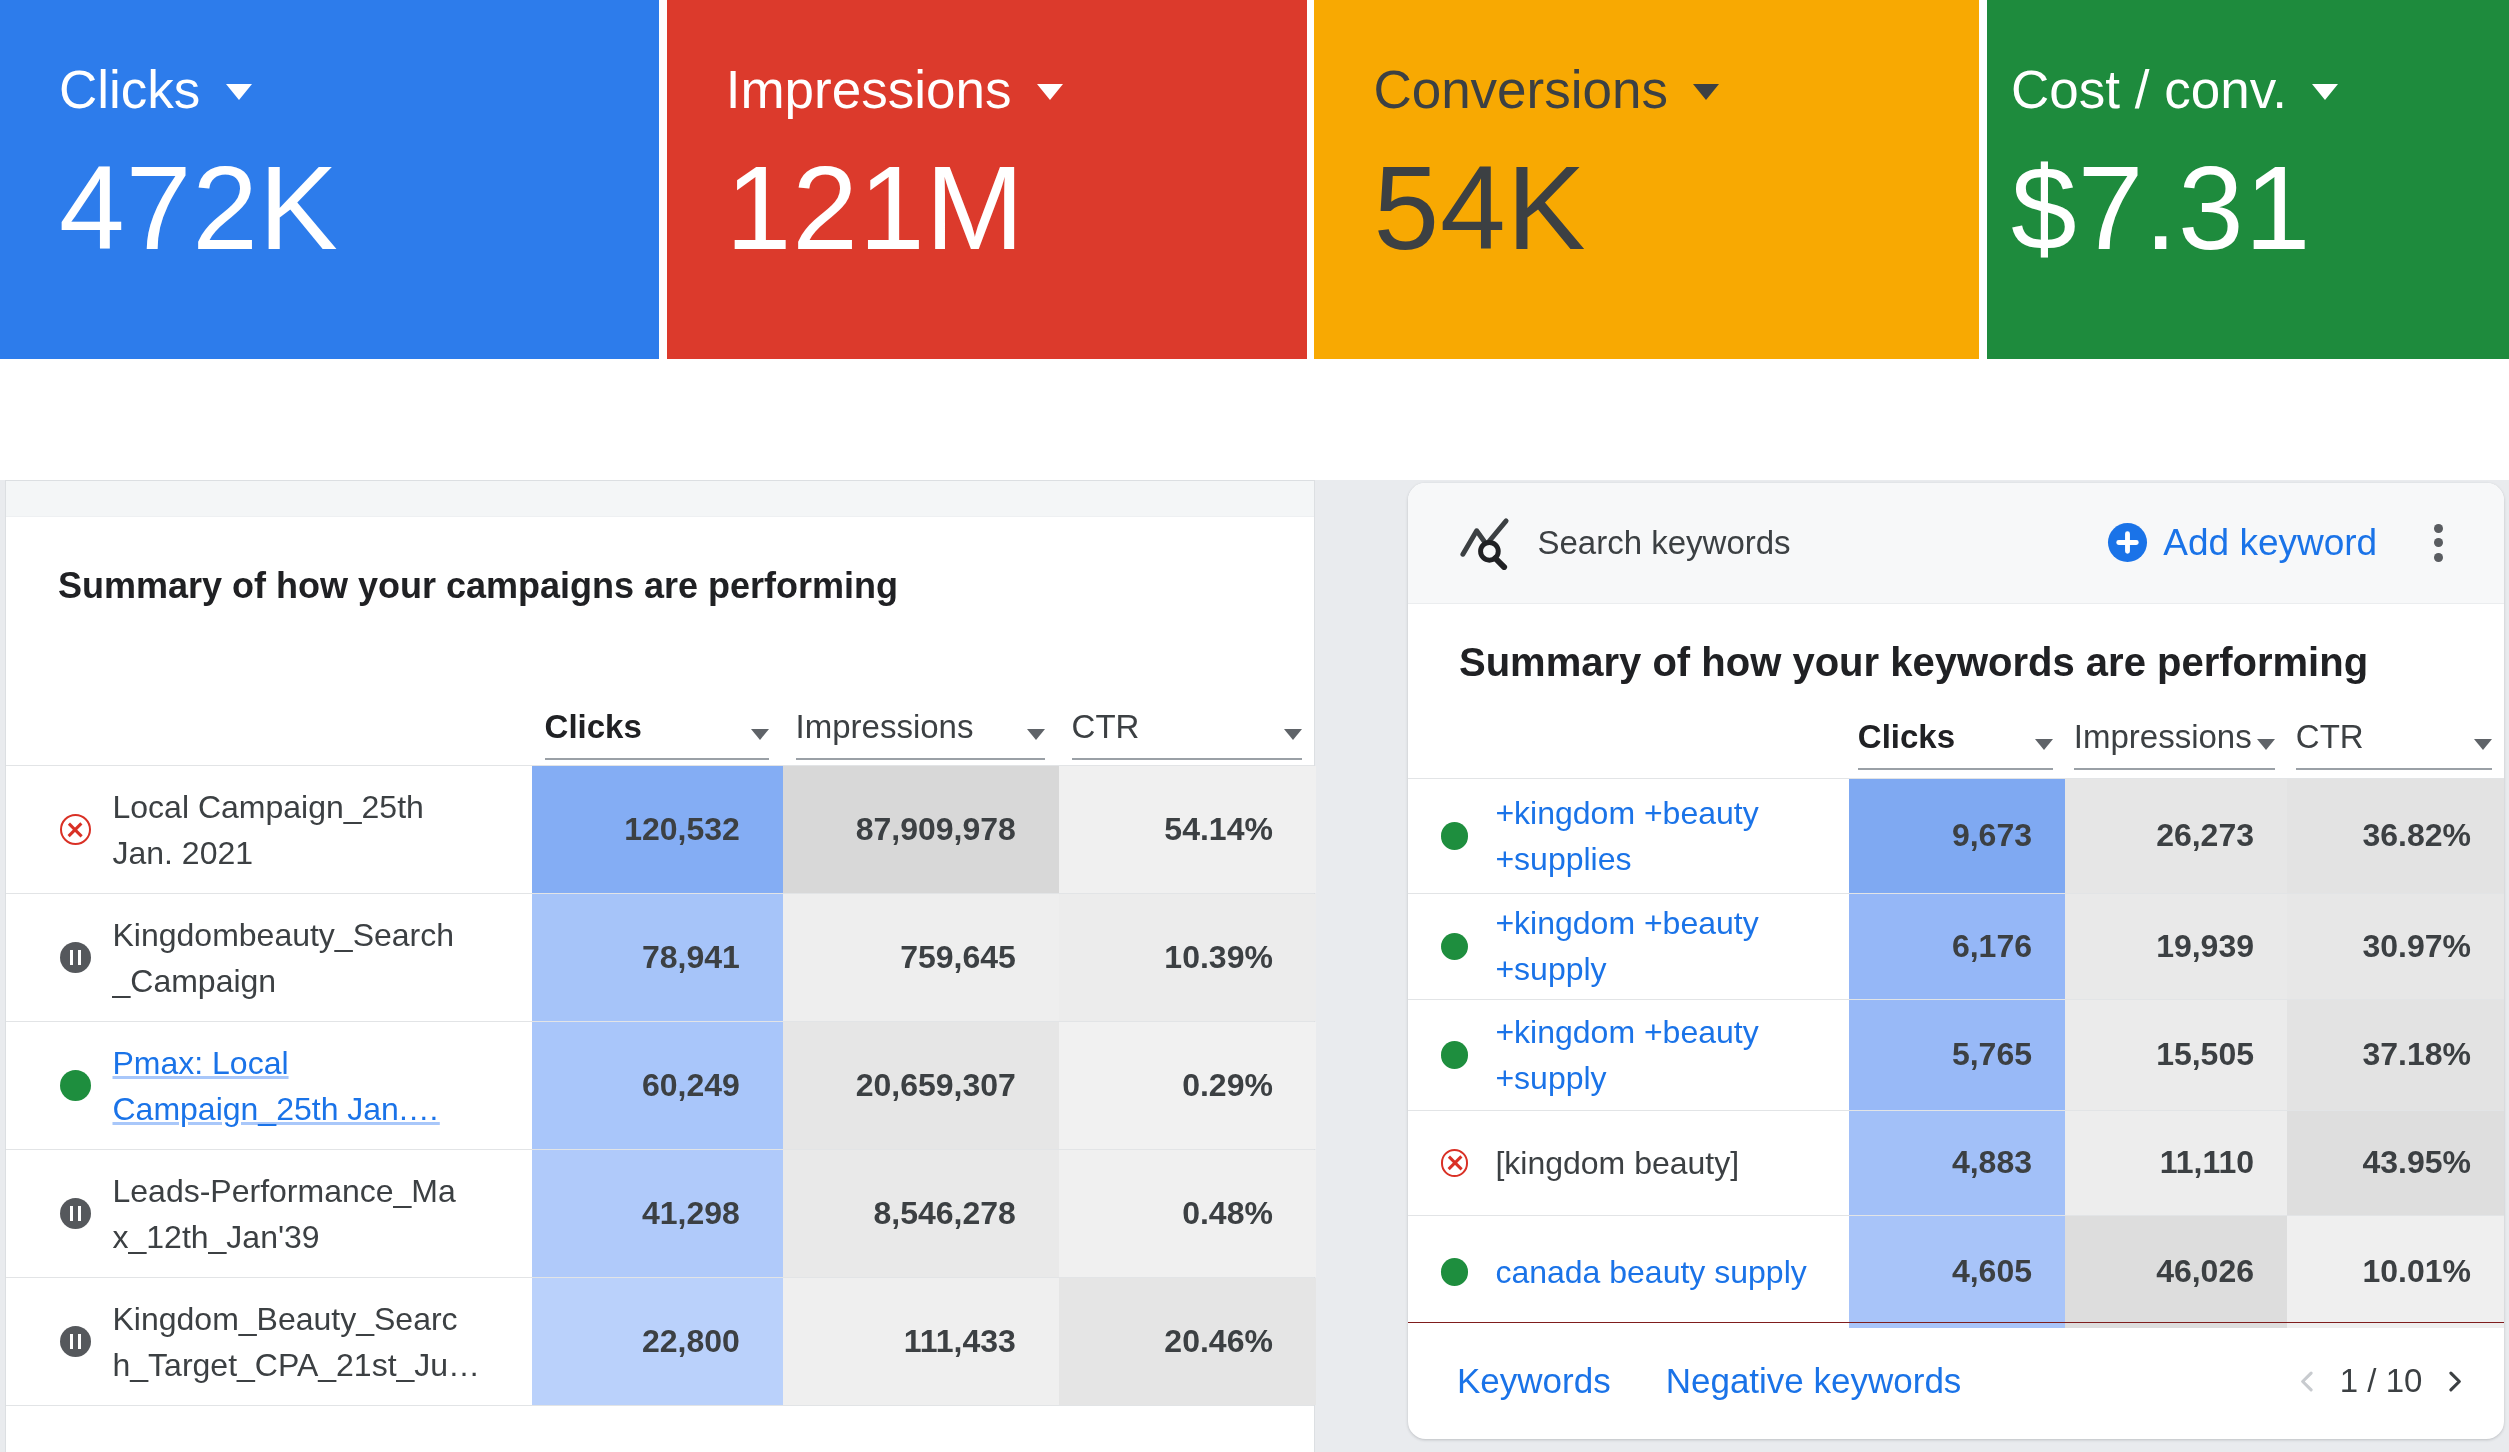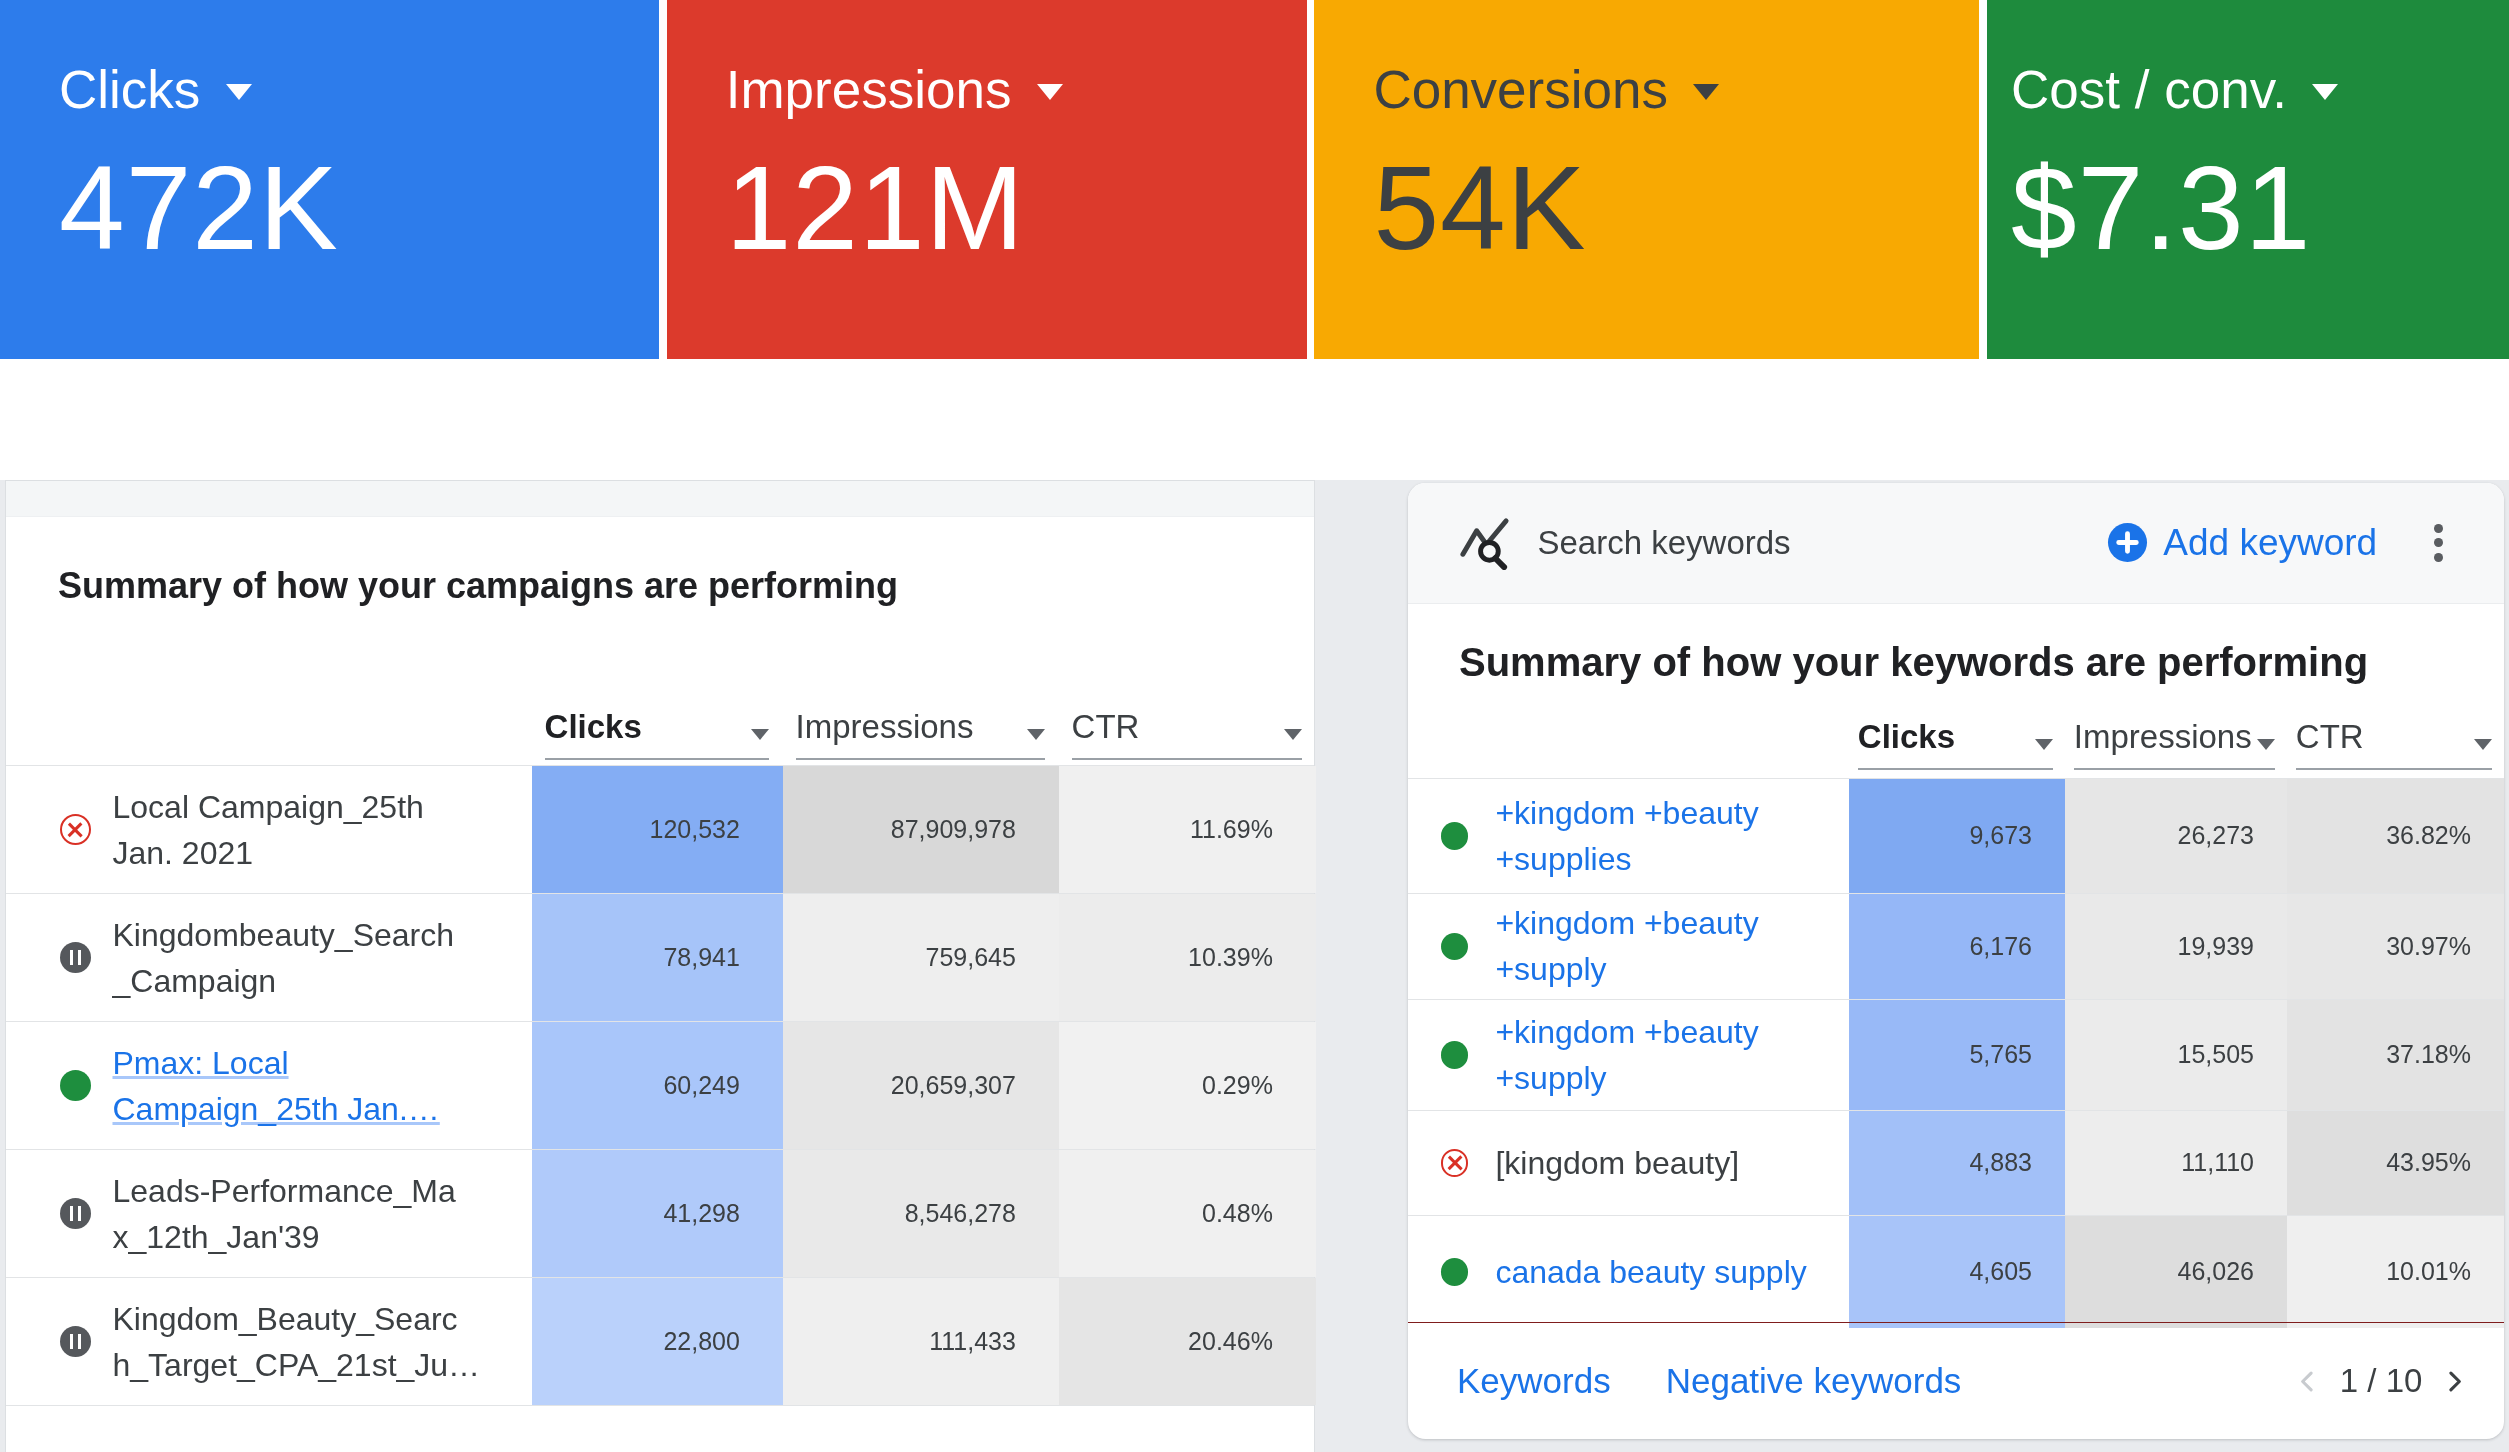--- a/index.html
+++ b/index.html
@@ -33,21 +33,21 @@
   .tri-sm{width:0;height:0;border-left:9.8px solid transparent;border-right:9.8px solid transparent;border-top:11.8px solid #5f6368;margin-bottom:5.9px;}
   .lrows{position:absolute;left:0;top:284px;right:0;}
   .rrows{position:absolute;left:0;top:295px;right:0;}
   .lrow{display:grid;grid-template-columns:526px 251px 276px 257px;height:127px;border-top:1px solid #e2e4e6;}
   .rrow{display:grid;grid-template-columns:441px 216px 222px 217px;border-top:1px solid #e2e4e6;}
   .rrow.h0{height:114px}.rrow.h1{height:105px}.rrow.h2{height:110px}.rrow.h3{height:104px}.rrow.h4{height:112px}
   .endline{border-top:1px solid #e2e4e6;}
   .cell{display:flex;align-items:center;box-sizing:border-box;}
   .cell.name{padding-left:54px;gap:21.6px;}
   .rrow .cell.name{padding-left:33px;gap:27px;}
-  .cell.num{justify-content:flex-end;font-size:25px;color:#3c4043;}
+  .cell.num{justify-content:flex-end;font-size:32px;color:#3c4043;font-weight:bold;}
   .lrow .cell.num{padding-right:43px;}
   .rrow .cell.num{padding-right:33px;}
   .nm{font-size:32px;line-height:46px;white-space:pre-line;color:#3c4043;}
   .nm[data-variant="link"]{color:#1a73e8;cursor:pointer;}
   .lrow .nm[data-variant="link"]{text-decoration:underline;text-decoration-color:#a8c7fa;}
   
   .st{flex:none;width:31px;height:31px;border-radius:50%;position:relative;box-sizing:border-box;}
   .rrow .st{width:27.4px;height:27.4px;}
   .st[data-status="enabled"]{background:#1e8e3e;}
   .st[data-status="paused"]{background:#55585c;}
@@ -134,21 +134,21 @@
 
     <div class="lrows">
       <div class="lrow">
         <div class="cell name">
           <span class="st" data-status="removed"></span>
           <span class="nm" data-variant="plain">Local Campaign_25th
 Jan. 2021</span>
         </div>
         <div class="cell num" style="background: rgb(132, 173, 244);">120,532</div>
         <div class="cell num" style="background: rgb(216, 216, 216);">87,909,978</div>
-        <div class="cell num" style="background: rgb(240, 240, 240);">11.69%</div>
+        <div class="cell num" style="background: rgb(240, 240, 240);">54.14%</div>
       </div>
       <div class="lrow">
         <div class="cell name">
           <span class="st" data-status="paused"></span>
           <span class="nm" data-variant="plain">Kingdombeauty_Search
 _Campaign</span>
         </div>
         <div class="cell num" style="background: rgb(166, 196, 249);">78,941</div>
         <div class="cell num" style="background: rgb(238, 238, 238);">759,645</div>
         <div class="cell num" style="background: rgb(236, 236, 236);">10.39%</div>

